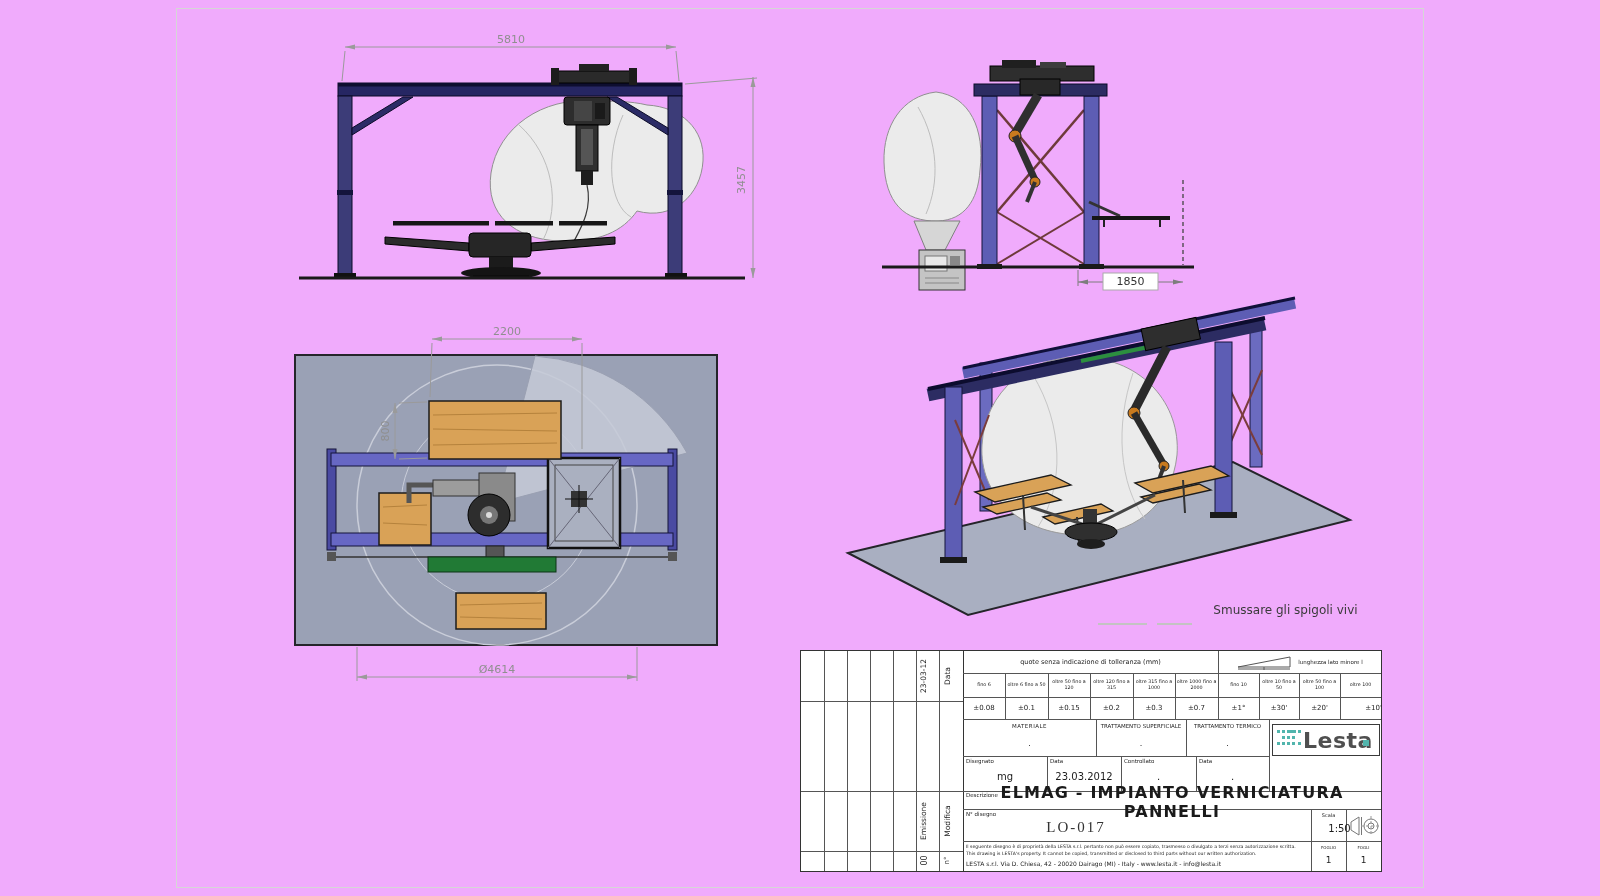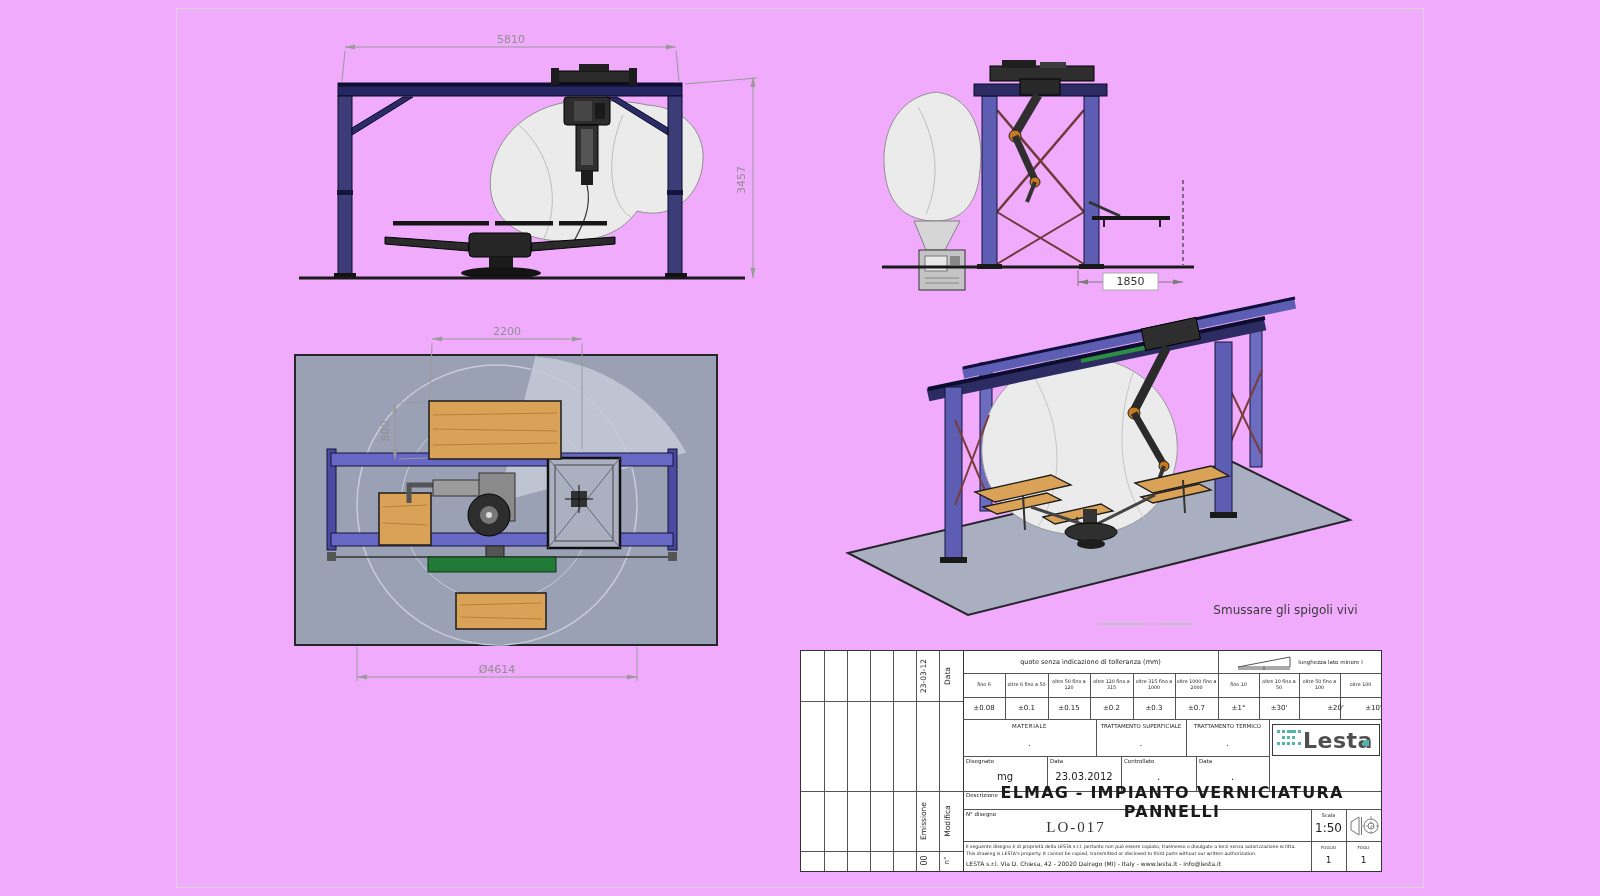--- a/index.html
+++ b/index.html
@@ -285,21 +285,21 @@
     <div class="hcell" style="left:539px;top:22px;width:41px;height:24px;">oltre 100</div>
 
     <div class="tc" style="left:162px;top:46px;width:42px;height:22px;font-size:7px;">±0.08</div>
     <div class="tc" style="left:204px;top:46px;width:43px;height:22px;font-size:7px;">±0.1</div>
     <div class="tc" style="left:247px;top:46px;width:42px;height:22px;font-size:7px;">±0.15</div>
     <div class="tc" style="left:289px;top:46px;width:43px;height:22px;font-size:7px;">±0.2</div>
     <div class="tc" style="left:332px;top:46px;width:42px;height:22px;font-size:7px;">±0.3</div>
     <div class="tc" style="left:374px;top:46px;width:43px;height:22px;font-size:7px;">±0.7</div>
     <div class="tc" style="left:417px;top:46px;width:41px;height:22px;font-size:7px;">±1°</div>
     <div class="tc" style="left:458px;top:46px;width:40px;height:22px;font-size:7px;">±30'</div>
-    <div class="tc" style="left:498px;top:46px;width:41px;height:22px;font-size:7px;padding-left:16px;">±20'</div>
+    <div class="tc" style="left:498px;top:46px;width:41px;height:22px;font-size:7px;">±20'</div>
     <div class="tc" style="left:539px;top:46px;width:41px;height:22px;font-size:7px;margin-left:13px;">±10'</div>
 
     <div class="vl" style="left:295px;top:68px;height:37px;"></div>
     <div class="vl" style="left:385px;top:68px;height:37px;"></div>
     <div class="vl" style="left:468px;top:68px;height:72px;"></div>
     <div class="hl" style="left:162px;top:105px;width:306px;"></div>
     <div class="tc" style="left:162px;top:69px;width:133px;height:11px;font-size:5.5px;letter-spacing:.5px;">MATERIALE</div>
     <div class="tc" style="left:162px;top:80px;width:133px;height:25px;font-size:8px;">.</div>
     <div class="tc" style="left:295px;top:69px;width:90px;height:11px;font-size:5.5px;">TRATTAMENTO SUPERFICIALE</div>
     <div class="tc" style="left:295px;top:80px;width:90px;height:25px;font-size:8px;">.</div>
@@ -343,21 +343,21 @@
     <div class="hl" style="left:162px;top:158px;width:418px;"></div>
     <div class="t" style="left:165px;top:141px;font-size:5.5px;">Descrizione</div>
     <div class="tc" style="left:162px;top:144px;width:418px;height:14px;font-size:16px;letter-spacing:1.2px;color:#1a1a1a;font-weight:bold;">ELMAG - IMPIANTO VERNICIATURA PANNELLI</div>
 
     <div class="vl" style="left:510px;top:158px;height:62px;"></div>
     <div class="vl" style="left:545px;top:158px;height:62px;"></div>
     <div class="hl" style="left:162px;top:190px;width:418px;"></div>
     <div class="t" style="left:165px;top:160px;font-size:5.5px;">N° disegno</div>
     <div class="tc" style="left:200px;top:163px;width:150px;height:26px;font-size:15px;letter-spacing:2px;color:#333;font-family:Liberation Serif, serif;">LO-017</div>
     <div class="tc" style="left:510px;top:160px;width:35px;height:8px;font-size:5px;">Scala</div>
-    <div class="tc" style="left:510px;top:168px;width:35px;height:18px;font-size:12px;">1:50</div>
+    <div class="tc" style="left:521px;top:168px;width:35px;height:18px;font-size:10px;">1:50</div>
     <svg class="abs" style="left:548px;top:162px;" width="30" height="26" viewBox="0 0 30 26">
       <polygon points="2,9 10,4 10,22 2,17" fill="none" stroke="#777"></polygon>
       <line x1="12.5" y1="4" x2="12.5" y2="22" stroke="#777"></line>
       <circle cx="22" cy="13" r="7" fill="none" stroke="#777"></circle>
       <circle cx="22" cy="13" r="3" fill="none" stroke="#777"></circle>
       <line x1="12" y1="13" x2="30" y2="13" stroke="#999" stroke-dasharray="3 2"></line>
       <line x1="22" y1="3" x2="22" y2="23" stroke="#999" stroke-dasharray="3 2"></line>
     </svg>
 
     <div class="t" style="left:165px;top:193px;width:342px;font-size:4.6px;white-space:normal;">Il seguente disegno è di proprietà della LESTA s.r.l. pertanto non può essere copiato, trasmesso o divulgato a terzi senza autorizzazione scritta.</div>

